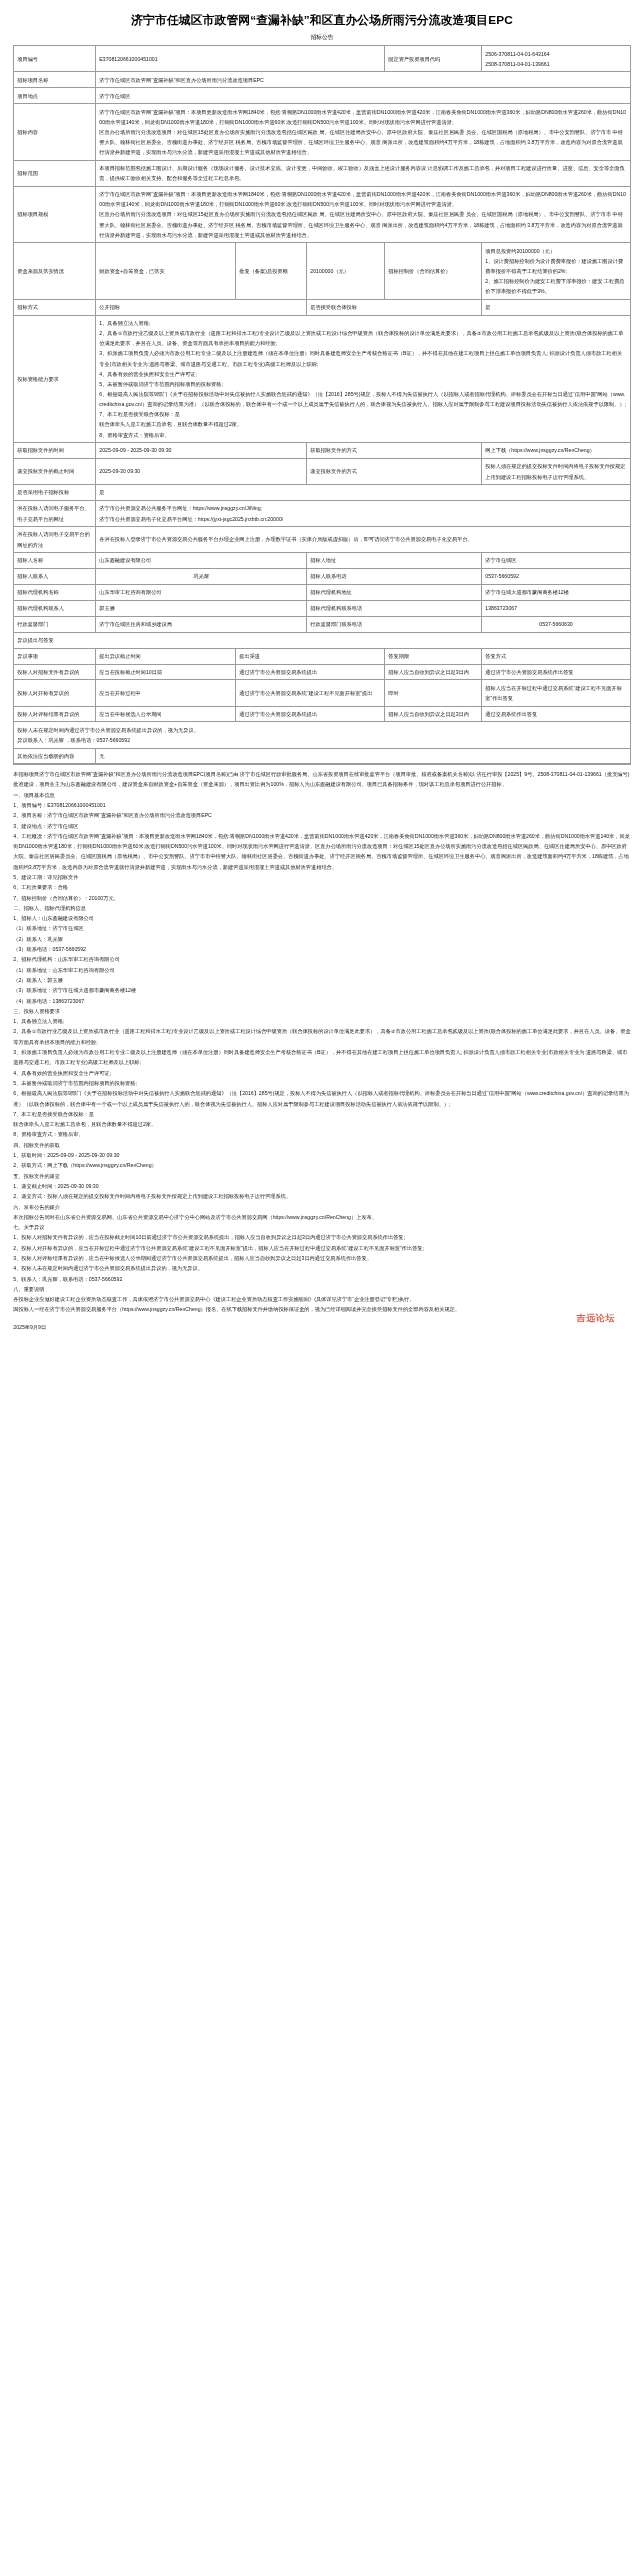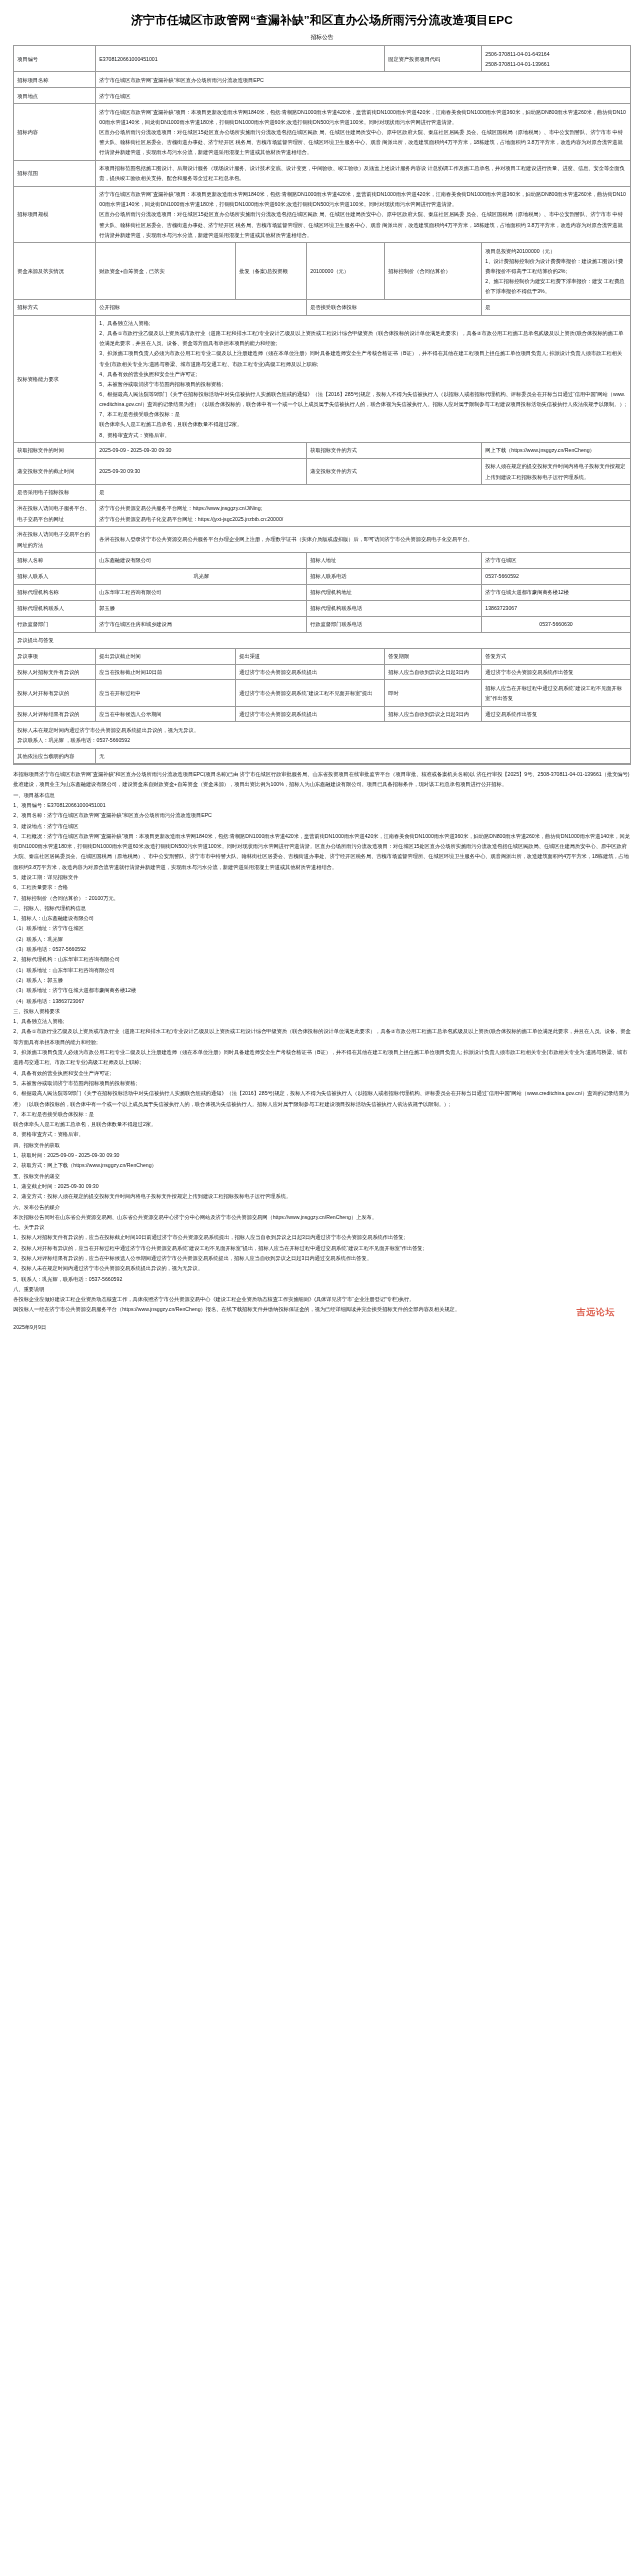--- a/index.html
+++ b/index.html
@@ -68,21 +68,21 @@
 
   .date-line{
     margin-top:9.7px;
     font-size:5.2px;
     color:#15171a;
   }
 
   .watermark{
     position:absolute;
     right:15.7px;
-    bottom:12px;
+    bottom:6px;
     font-size:9px;
     font-weight:bold;
     color:#d94f3d;
     opacity:.92;
     letter-spacing:0.6px;
     font-family:"Liberation Serif","DejaVu Serif",serif;
   }
   .footwrap{position:relative;}
 </style>
 </head>

